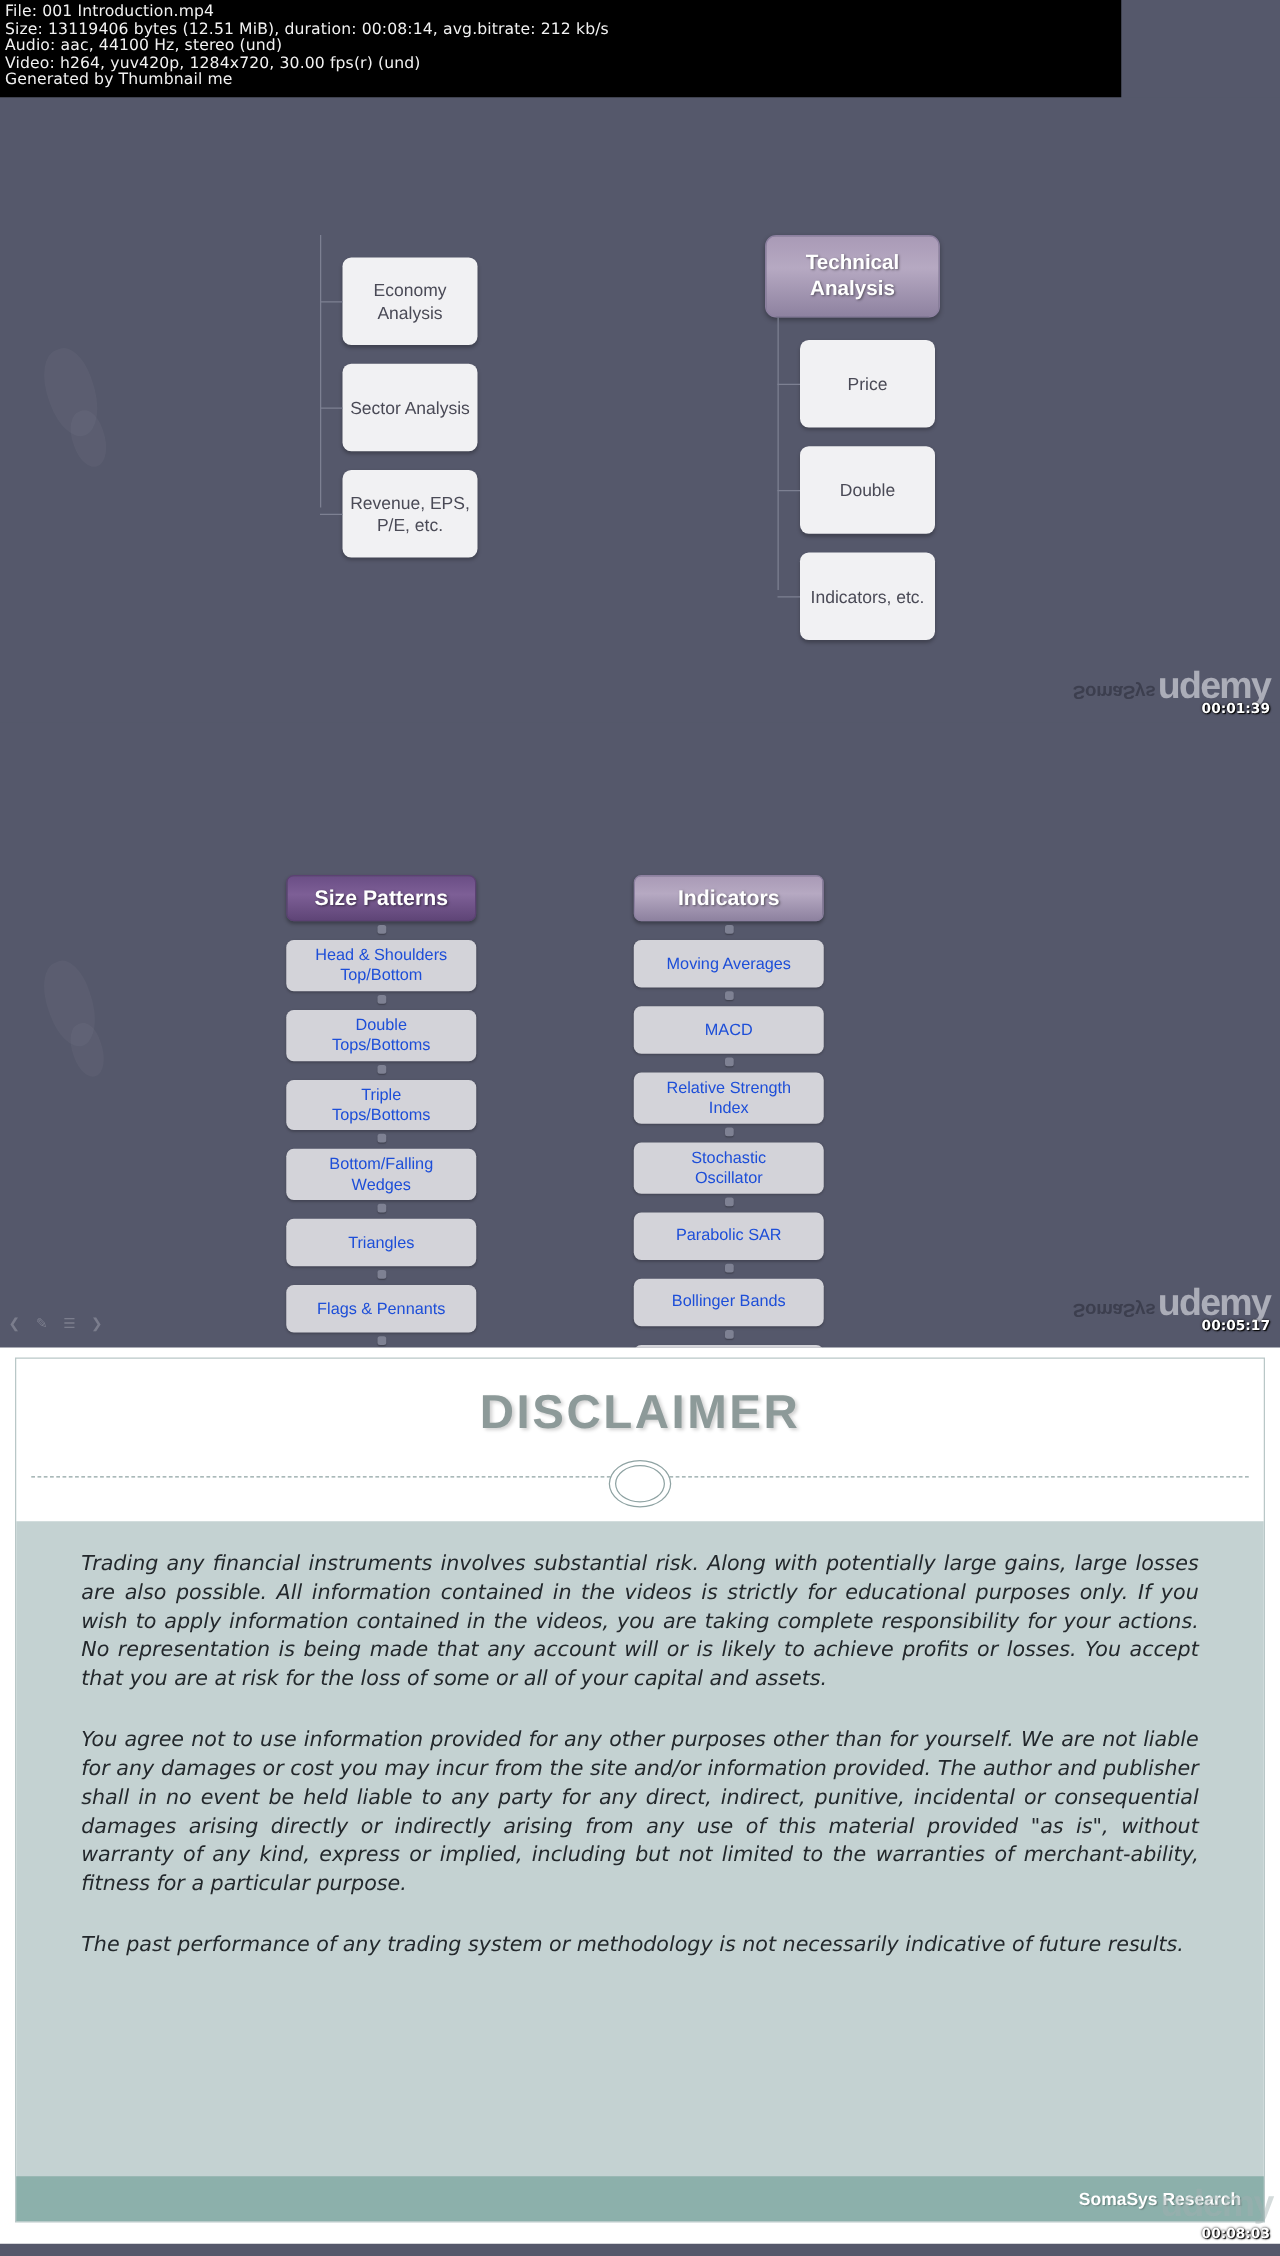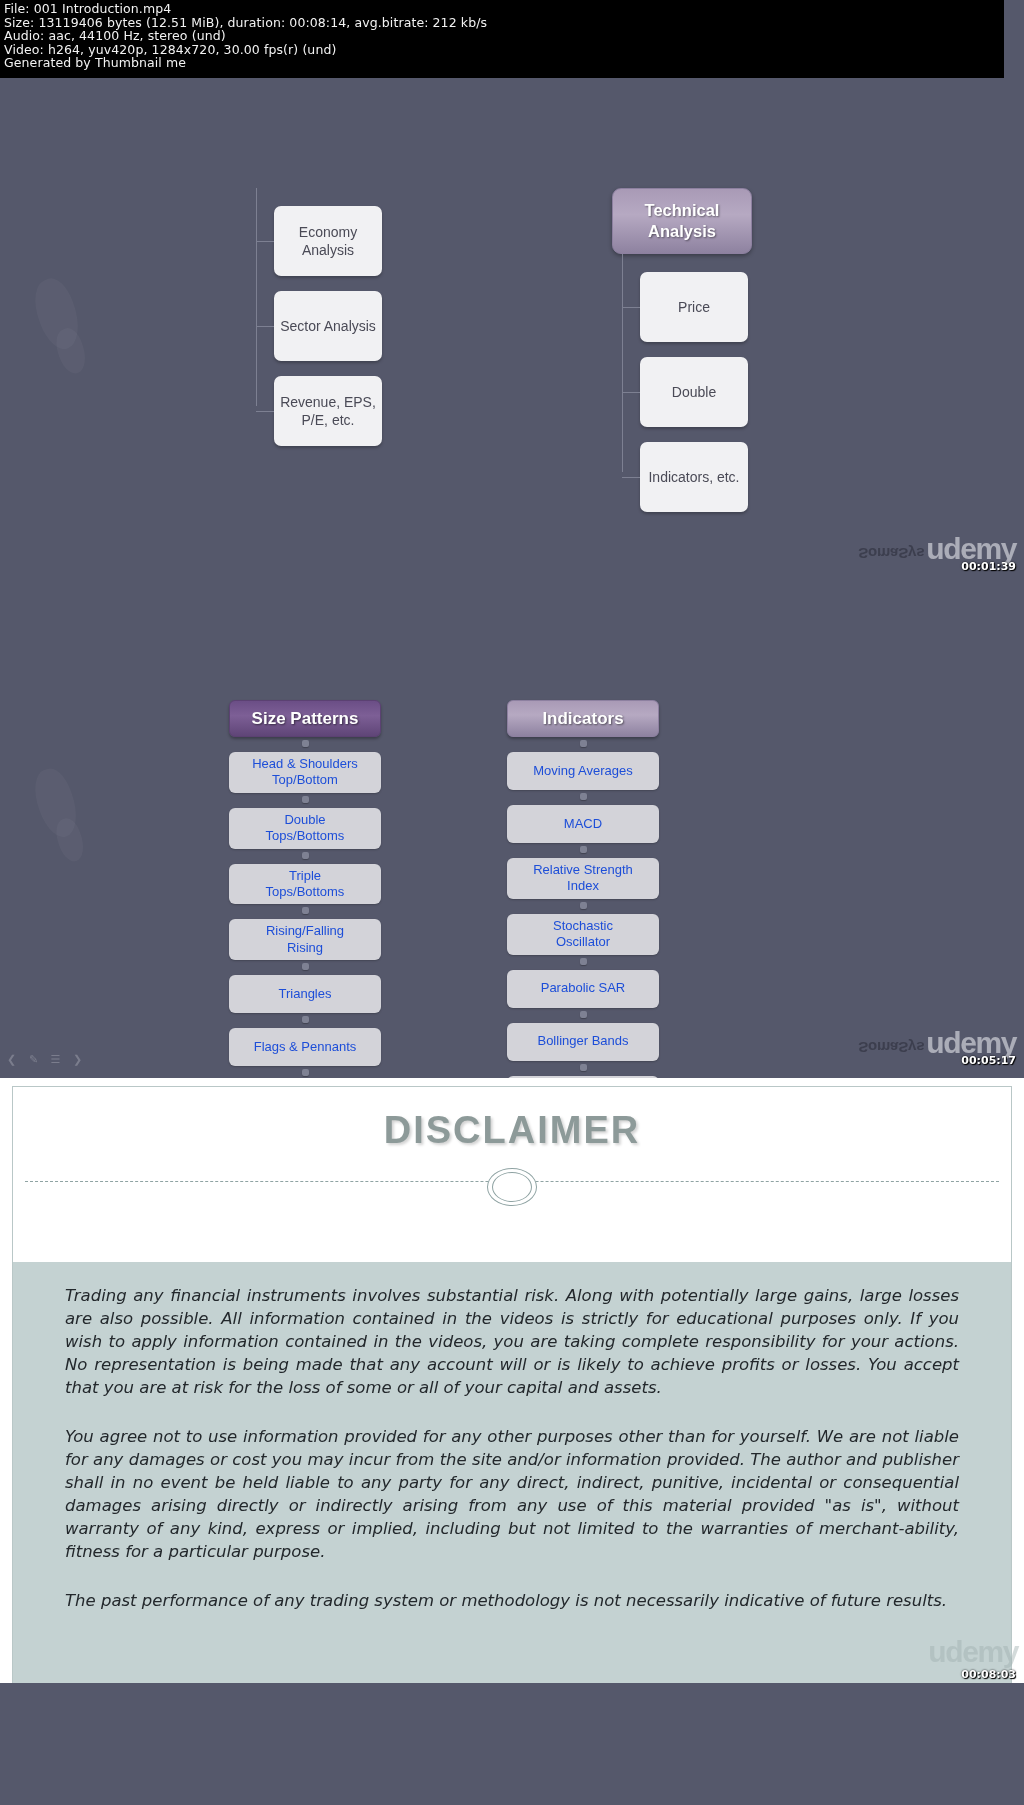--- a/index.html
+++ b/index.html
@@ -9,21 +9,21 @@
     width: 1024px;
     height: 1805px;
     background: #55586b;
     font-family: "Liberation Sans", sans-serif;
     overflow: hidden;
     position: relative;
   }
 
   
   .meta-header {
-    width: 1004px;
+    width: 897px;
     height: 78px;
     background: #000000;
     color: #f2f2f2;
     padding: 2px 4px 0 4px;
     font-family: "DejaVu Sans", sans-serif;
     font-size: 12.5px;
     line-height: 13.6px;
     letter-spacing: 0.1px;
   }
   .meta-header div { white-space: nowrap; }
@@ -222,21 +222,21 @@
     color: #c9cad2;
     font-size: 11px;
     line-height: 11px;
     text-align: center;
   }
 
   
   .frame-3 {
     position: relative;
     width: 1024px;
-    height: 605px;
+    height: 717px;
     background: #ffffff;
     overflow: hidden;
   }
   .disc-card {
     position: absolute;
     left: 12px; top: 8px;
     width: 1000px;
     height: 692px;
     background: #ffffff;
     border: 1px solid #b9c7c7;
@@ -279,21 +279,20 @@
     border: 1px solid #8fa3a3;
     border-radius: 50%;
   }
   .disc-body {
     position: absolute;
     left: 0; right: 0;
     top: 130px;
     bottom: 0;
     background: #c4d2d2;
     padding: 22px 52px 0 52px;
-    margin-top: 45px;
   }
   .disc-body p {
     font-family: "DejaVu Sans", sans-serif;
     font-style: italic;
     font-size: 16.5px;
     line-height: 23px;
     color: #23282c;
     text-align: justify;
     margin-bottom: 26px;
   }
@@ -388,21 +387,21 @@
 
     <div class="chain-col">
       <div class="chain-head head-dark">Size Patterns</div>
       <div class="connector"></div>
       <div class="chain-item two-line">Head &amp; Shoulders Top/Bottom</div>
       <div class="connector"></div>
       <div class="chain-item">Double Tops/Bottoms</div>
       <div class="connector"></div>
       <div class="chain-item">Triple Tops/Bottoms</div>
       <div class="connector"></div>
-      <div class="chain-item">Rising/Falling Rising</div>
+      <div class="chain-item">Bottom/Falling Wedges</div>
       <div class="connector"></div>
       <div class="chain-item">Triangles</div>
       <div class="connector"></div>
       <div class="chain-item">Flags &amp; Pennants</div>
       <div class="connector"></div>
       <div class="chain-item">Rectangle, etc</div>
     </div>
 
     <div class="chain-col">
       <div class="chain-head head-light">Indicators</div>

